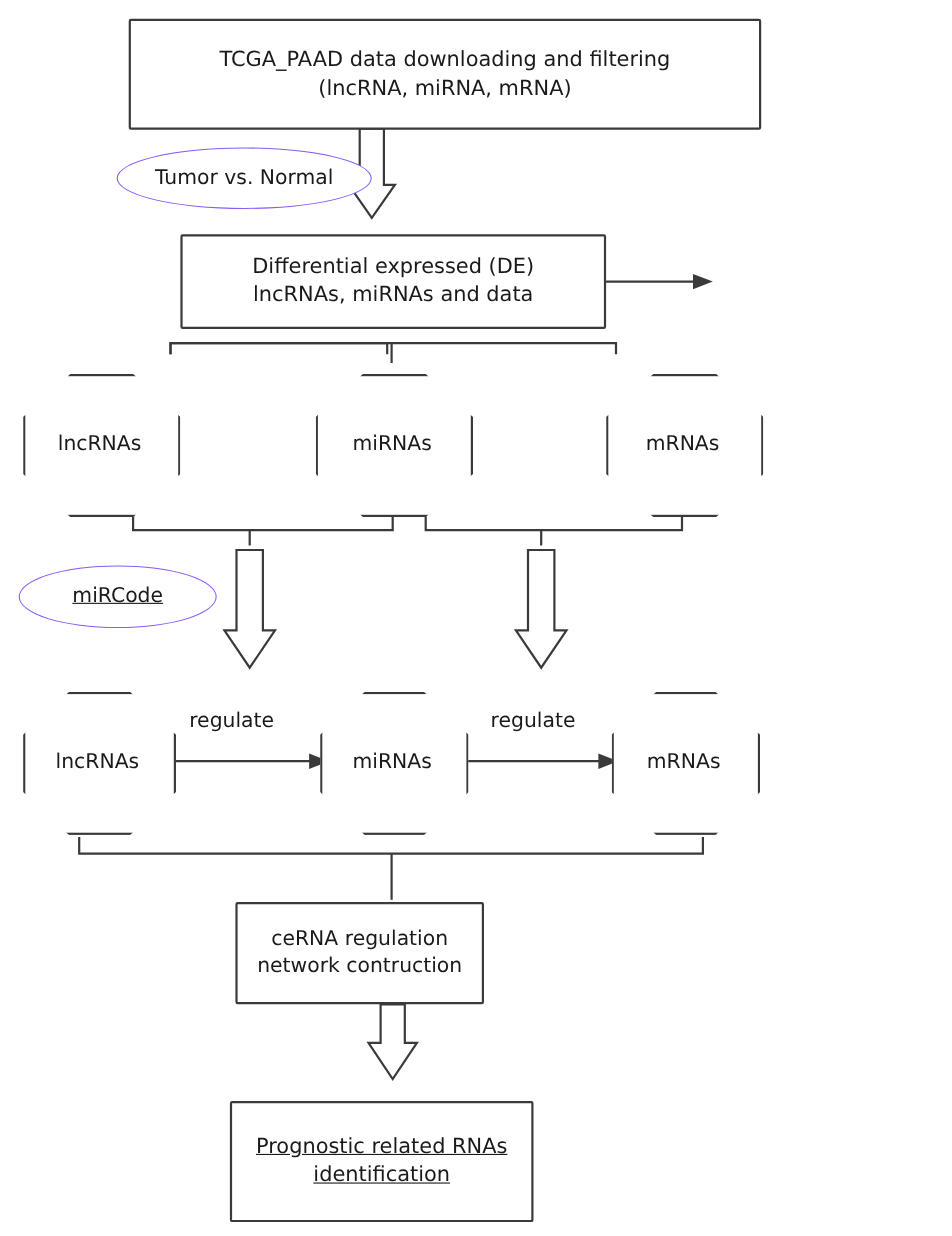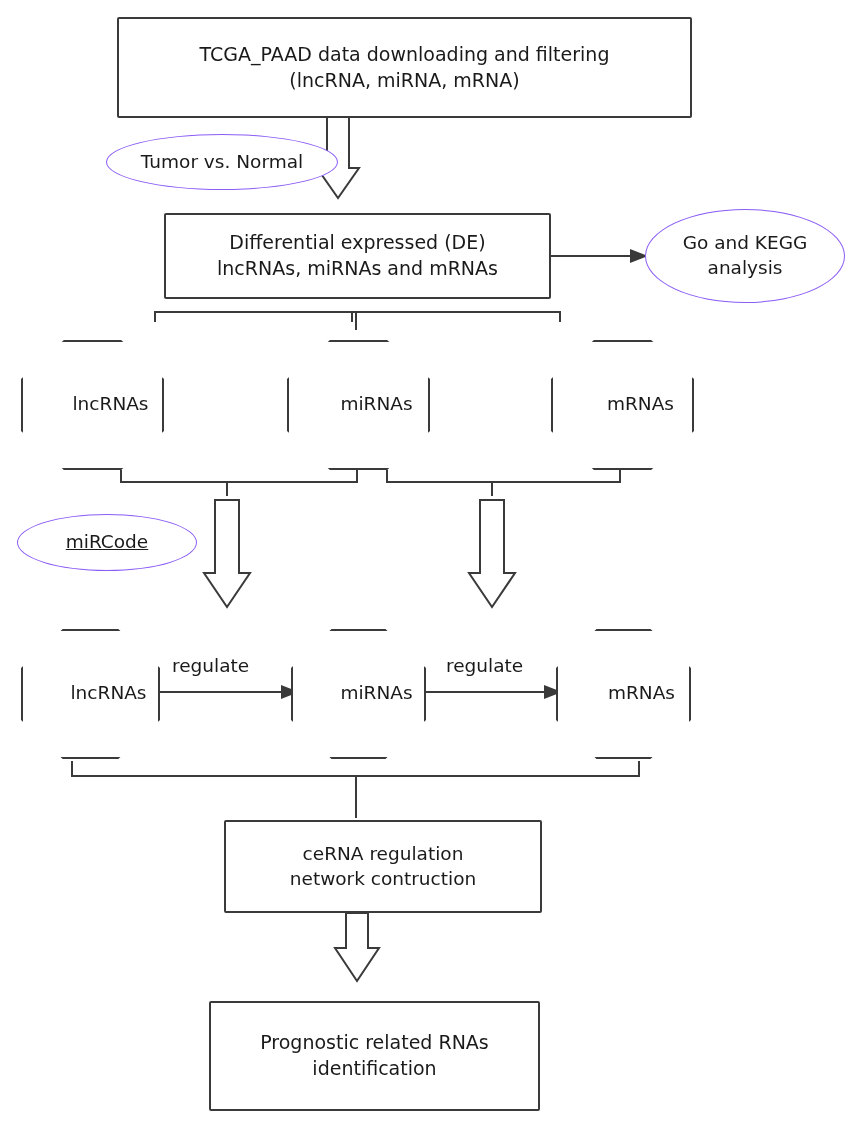--- a/index.html
+++ b/index.html
@@ -41,33 +41,31 @@
   .octagon {
     border: 2px solid #3a3a3a;
     background: #ffffff;
     clip-path: polygon(30% 0%, 70% 0%, 100% 30%, 100% 70%, 70% 100%, 30% 100%, 0% 70%, 0% 30%);
   }
   .octagon-wrap {
     position: absolute;
     display: flex;
     align-items: center;
     justify-content: center;
-    padding-left: 20px;
   }
   .octagon-label {
     position: relative;
     z-index: 2;
     text-align: center;
     color: #1a1a1a;
   }
   .edge-label {
     position: absolute;
     color: #1a1a1a;
     white-space: nowrap;
-    margin-top: 10px;
   }
   svg.overlay {
     position: absolute;
     left: 0;
     top: 0;
     width: 865px;
     height: 1124px;
     pointer-events: none;
   }
   .f20 { font-size: 19px; }
@@ -112,24 +110,22 @@
       <path d="M 346 913 L 368 913 L 368 948 L 379 948 L 357 981 L 335 948 L 346 948 Z" fill="#ffffff" stroke="#3a3a3a" stroke-width="2"></path>
     </g>
   </svg>
 
   <div class="node rect f20" style="left:81px; top:17px; width:575px; height:101px;margin-left:36px;">TCGA_PAAD data downloading and filtering
 (lncRNA, miRNA, mRNA)</div>
 
   <div class="node ellipse f19" style="left:106px; top:134px; width:232px; height:56px;">Tumor vs. Normal</div>
 
   <div class="node rect f20" style="left:164px; top:213px; width:387px; height:86px;">Differential expressed (DE)
-lncRNAs, miRNAs and mRNAs</div>
+lncRNAs, miRNAs and data</div>
 
-  <div class="node ellipse f19" style="left:645px; top:209px; width:200px; height:94px;">Go and KEGG
-analysis</div>
 
   <div class="octagon-wrap" style="left:21px; top:340px; width:139px; height:126px;">
     <div class="octagon" style="position:absolute; left:0; top:0; width:139px; height:126px;"></div>
     <div class="octagon-label f19">lncRNAs</div>
   </div>
 
   <div class="octagon-wrap" style="left:287px; top:340px; width:139px; height:126px;">
     <div class="octagon" style="position:absolute; left:0; top:0; width:139px; height:126px;"></div>
     <div class="octagon-label f19">miRNAs</div>
   </div>
@@ -154,19 +150,19 @@
 
   <div class="octagon-wrap" style="left:556px; top:629px; width:131px; height:126px;">
     <div class="octagon" style="position:absolute; left:0; top:0; width:131px; height:126px;"></div>
     <div class="octagon-label f19">mRNAs</div>
   </div>
 
   <div class="edge-label f19" style="left:172px; top:645px;">regulate</div>
 
   <div class="edge-label f19" style="left:446px; top:645px;">regulate</div>
 
-  <div class="node rect f19" style="left:224px; top:820px; width:318px; height:93px;">ceRNA regulation
+  <div class="node rect f19" style="left:214px; top:820px; width:226px; height:93px;">ceRNA regulation
 network contruction</div>
 
-  <div class="node rect f20" style="left:209px; top:1001px; width:331px; height:110px;">Prognostic related RNAs
+  <div class="node rect f20" style="left:209px; top:1001px; width:276px; height:110px;text-decoration:underline;">Prognostic related RNAs
 identification</div>
 
 </div>
 
 </body></html>

